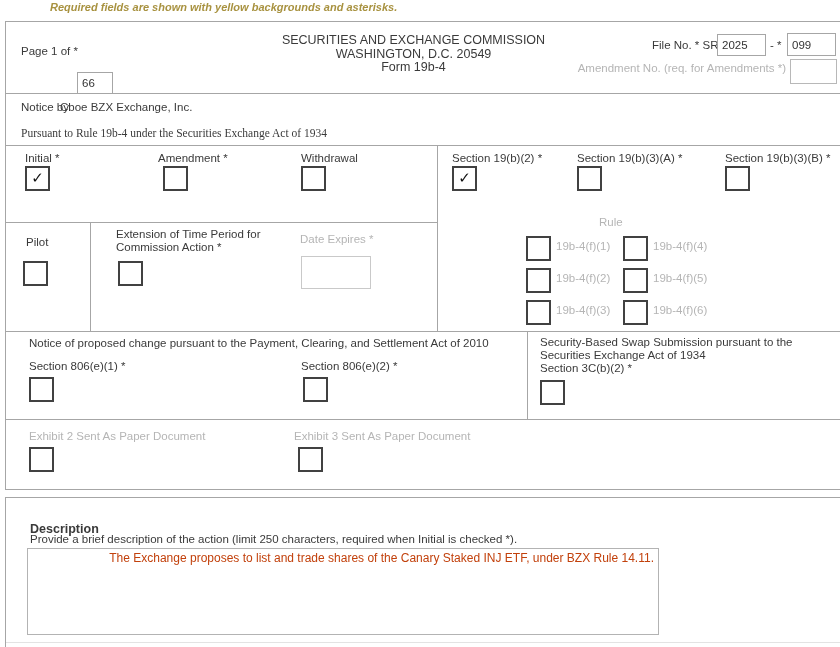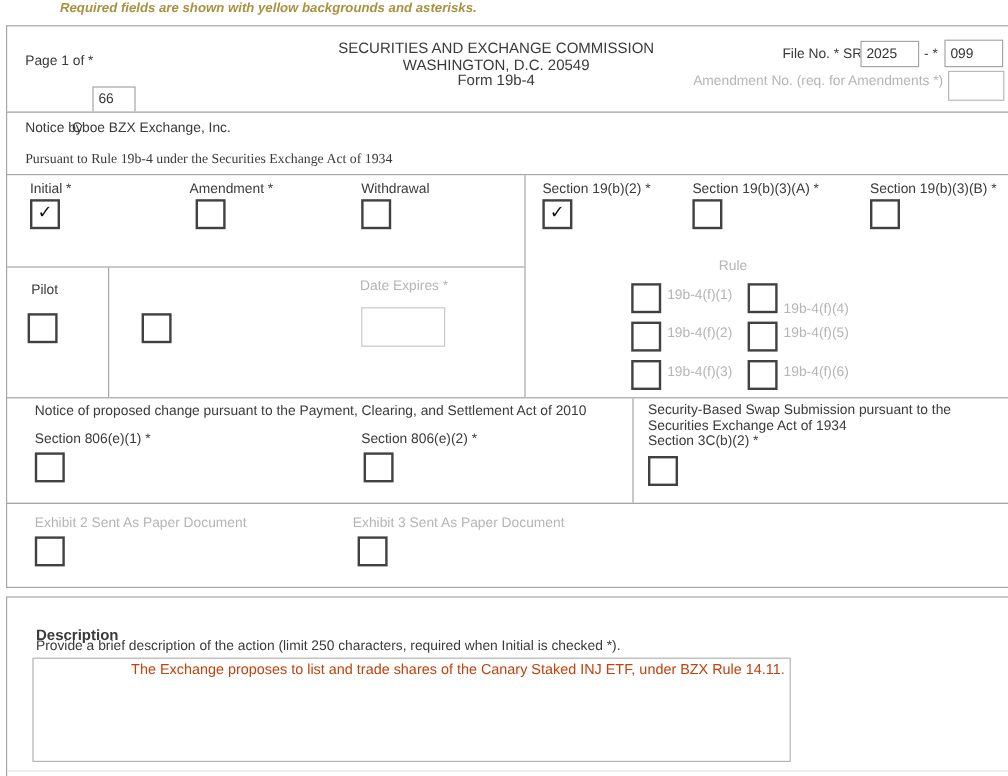--- a/index.html
+++ b/index.html
@@ -83,35 +83,36 @@
     <span class="abs" style="left:446px;top:6px;">Section 19(b)(2) *</span>
     <div class="cb checked" style="left:446px;top:20px;">✓</div>
     <span class="abs" style="left:571px;top:6px;">Section 19(b)(3)(A) *</span>
     <div class="cb" style="left:571px;top:20px;"></div>
     <span class="abs" style="left:719px;top:6px;">Section 19(b)(3)(B) *</span>
     <div class="cb" style="left:719px;top:20px;"></div>
 
     <span class="abs" style="left:20px;top:90px;">Pilot</span>
     <div class="cb" style="left:17px;top:115px;"></div>
 
+    <span class="abs" style="left:110px;top:82px;width:165px;white-space:normal;line-height:13px;">Extension of Time Period for Commission Action *</span>
     <div class="cb" style="left:112px;top:115px;"></div>
 
     <span class="abs gray" style="left:294px;top:87px;">Date Expires *</span>
     <input class="tbox" style="left: 295px; top: 110px; width: 70px; height: 33px; border-color: rgb(201, 201, 201);" value="">
 
     <span class="abs gray" style="left:593px;top:70px;">Rule</span>
 
     <div class="cb" style="left:520px;top:90px;"></div>
     <span class="abs gray" style="left:550px;top:94px;">19b-4(f)(1)</span>
     <div class="cb" style="left:520px;top:122px;"></div>
     <span class="abs gray" style="left:550px;top:126px;">19b-4(f)(2)</span>
     <div class="cb" style="left:520px;top:154px;"></div>
     <span class="abs gray" style="left:550px;top:158px;">19b-4(f)(3)</span>
     <div class="cb" style="left:617px;top:90px;"></div>
-    <span class="abs gray" style="left:647px;top:94px;margin-top:12px;">19b-4(f)(4)</span>
+    <span class="abs gray" style="left:647px;top:94px;">19b-4(f)(4)</span>
     <div class="cb" style="left:617px;top:122px;"></div>
     <span class="abs gray" style="left:647px;top:126px;">19b-4(f)(5)</span>
     <div class="cb" style="left:617px;top:154px;"></div>
     <span class="abs gray" style="left:647px;top:158px;">19b-4(f)(6)</span>
   </div>
 
   <div class="row" style="top:331px;height:89px;">
     <div class="vline" style="left:521px;top:0;width:1px;height:87px;"></div>
     <span class="abs" style="left:23px;top:5px;">Notice of proposed change pursuant to the Payment, Clearing, and Settlement Act of 2010</span>
     <span class="abs" style="left:23px;top:28px;">Section 806(e)(1) *</span>

